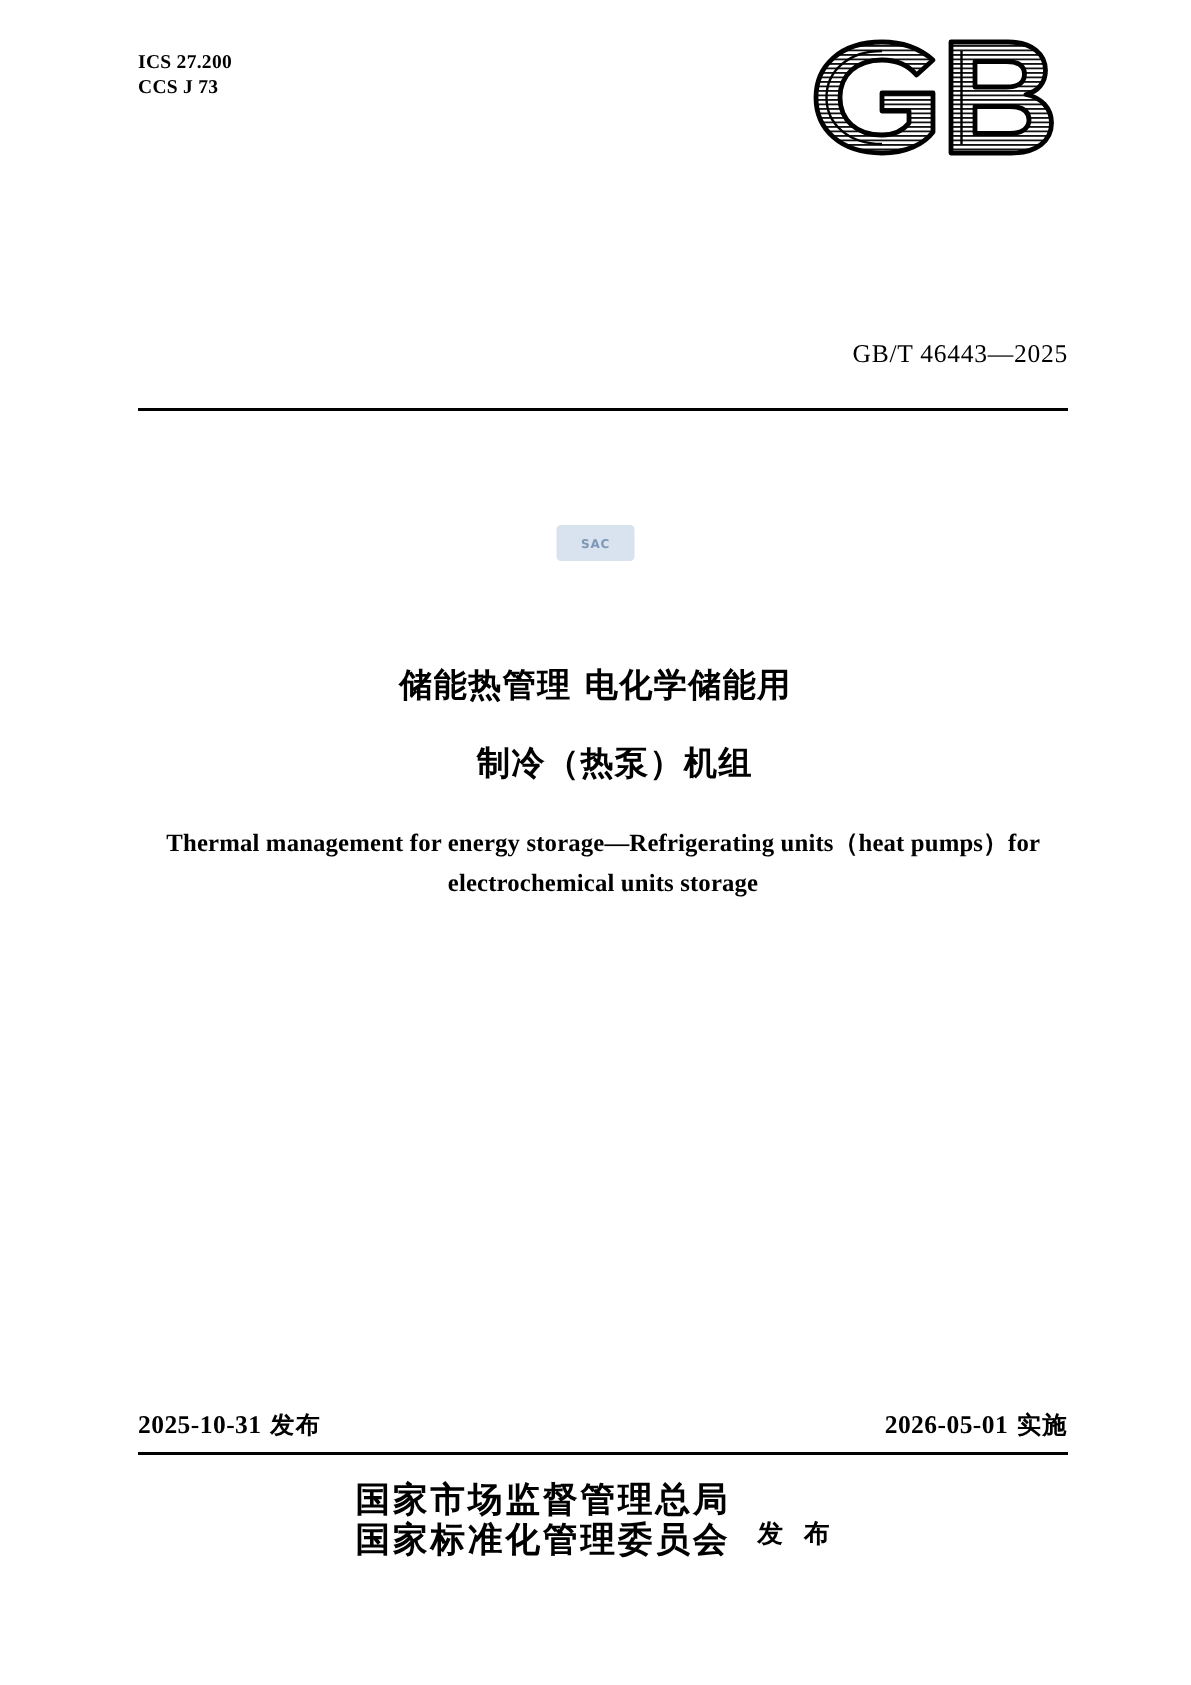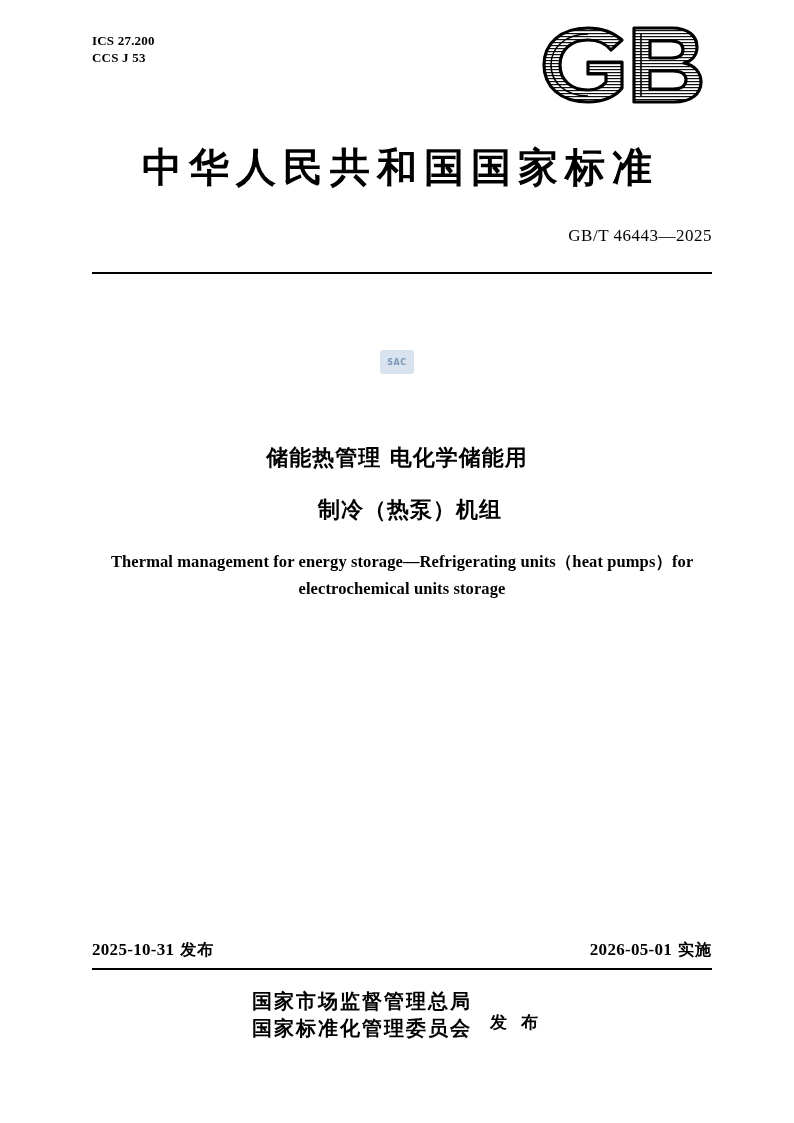--- a/index.html
+++ b/index.html
@@ -79,21 +79,21 @@
     height: 2px;
     background: #000;
   }
 
   
   .watermark {
     position: absolute;
     left: 50%;
     top: 350px;
     transform: translateX(-50%);
-    width: 34px;
+    width: 52px;
     height: 24px;
     border-radius: 3px;
     background: #d8e3ef;
     color: #7d97b4;
     font-family: "DejaVu Sans", sans-serif;
     font-size: 8px;
     font-weight: bold;
     display: flex;
     align-items: center;
     justify-content: center;
@@ -169,44 +169,44 @@
   .issuer {
     position: absolute;
     left: 0;
     right: 0;
     top: 988px;
     display: flex;
     justify-content: center;
     align-items: center;
   }
   .issuer-names {
-    font-family: Liberation Serif, serif;
-    font-weight: bold;
-    font-size: 20px;
+    font-family: Liberation Mono, monospace;
+    font-weight: bold;
+    font-size: 23px;
     line-height: 27px;
     letter-spacing: 2px;
     text-align: right;
   }
   .issuer-publish {
     font-family: "DejaVu Sans", sans-serif;
     font-weight: bold;
     font-size: 17px;
     letter-spacing: 4px;
     margin-left: 18px;
     padding-top: 14px;
   }
 </style>
 </head>
 <body>
 
 <div class="page">
 
   <div class="codes">
     <div>ICS 27.200</div>
-    <div>CCS J 53</div>
+    <div>CCS J 73</div>
   </div>
 
   <div class="gb-logo">
     <svg width="170" height="82" viewBox="0 0 170 82" xmlns="http://www.w3.org/2000/svg">
       <defs>
         <pattern id="hatch" width="3" height="3" patternUnits="userSpaceOnUse" patternTransform="rotate(0)">
           <rect width="3" height="3" fill="#ffffff"></rect>
           <rect width="3" height="1.2" fill="#111111"></rect>
         </pattern>
       </defs>
@@ -237,21 +237,20 @@
                  L96 78 Z
                  M112 17 L112 34 L133 34 C141 34 145 31 145 25.5 C145 20 141 17 133 17 Z
                  M112 47 L112 65 L135 65 C144 65 148 61 148 56 C148 50.5 144 47 135 47 Z" fill="url(#hatch)" stroke="#000000" stroke-width="3.2" stroke-linejoin="round"></path>
 
         <path d="M50 10 C28 10 13 23 13 41 C13 59 28 72 50 72" fill="none" stroke="#000" stroke-width="1.6"></path>
         <path d="M103 10 L103 72" fill="none" stroke="#000" stroke-width="1.6"></path>
       </g>
     </svg>
   </div>
 
-  <div class="cn-standard-title">中华人民共和国国家标准</div>
 
   <div class="std-number">GB/T 46443—2025</div>
 
   <div class="header-rule"></div>
 
   <div class="watermark">SAC</div>
 
   <div class="doc-title-cn">
     <span>储能热管理  电化学储能用</span>
     <span class="line2">制冷（热泵）机组</span>

